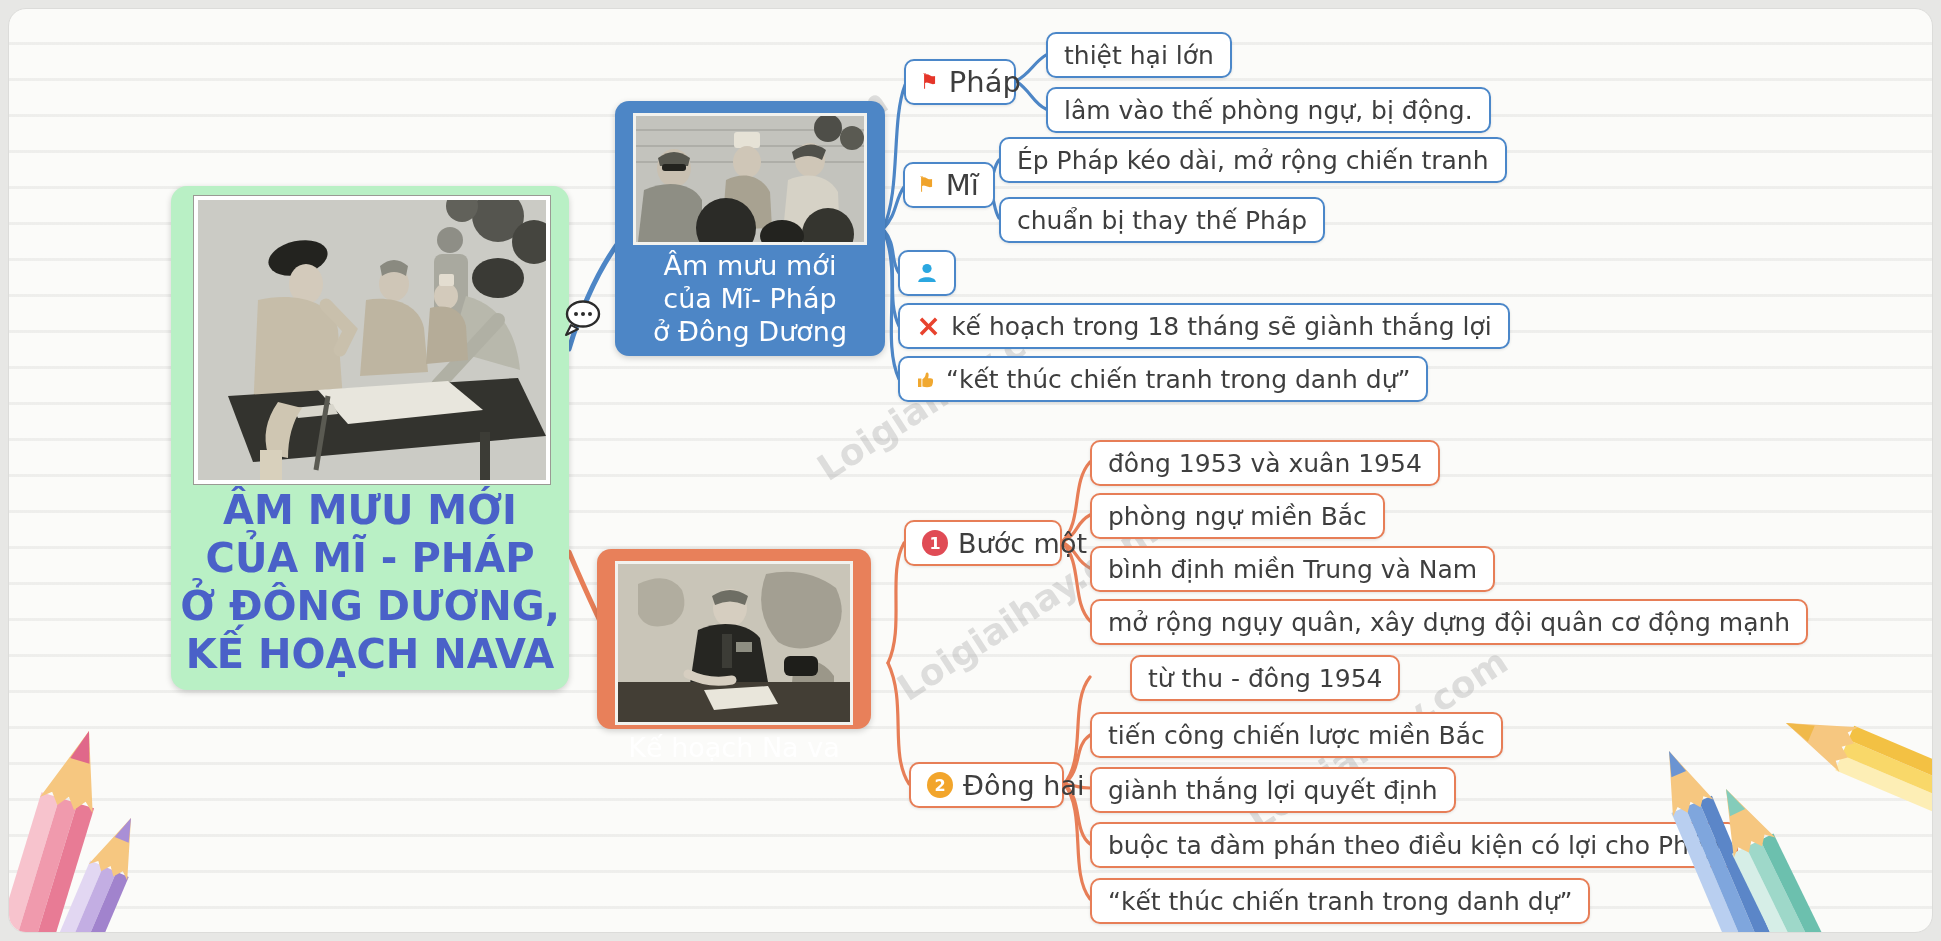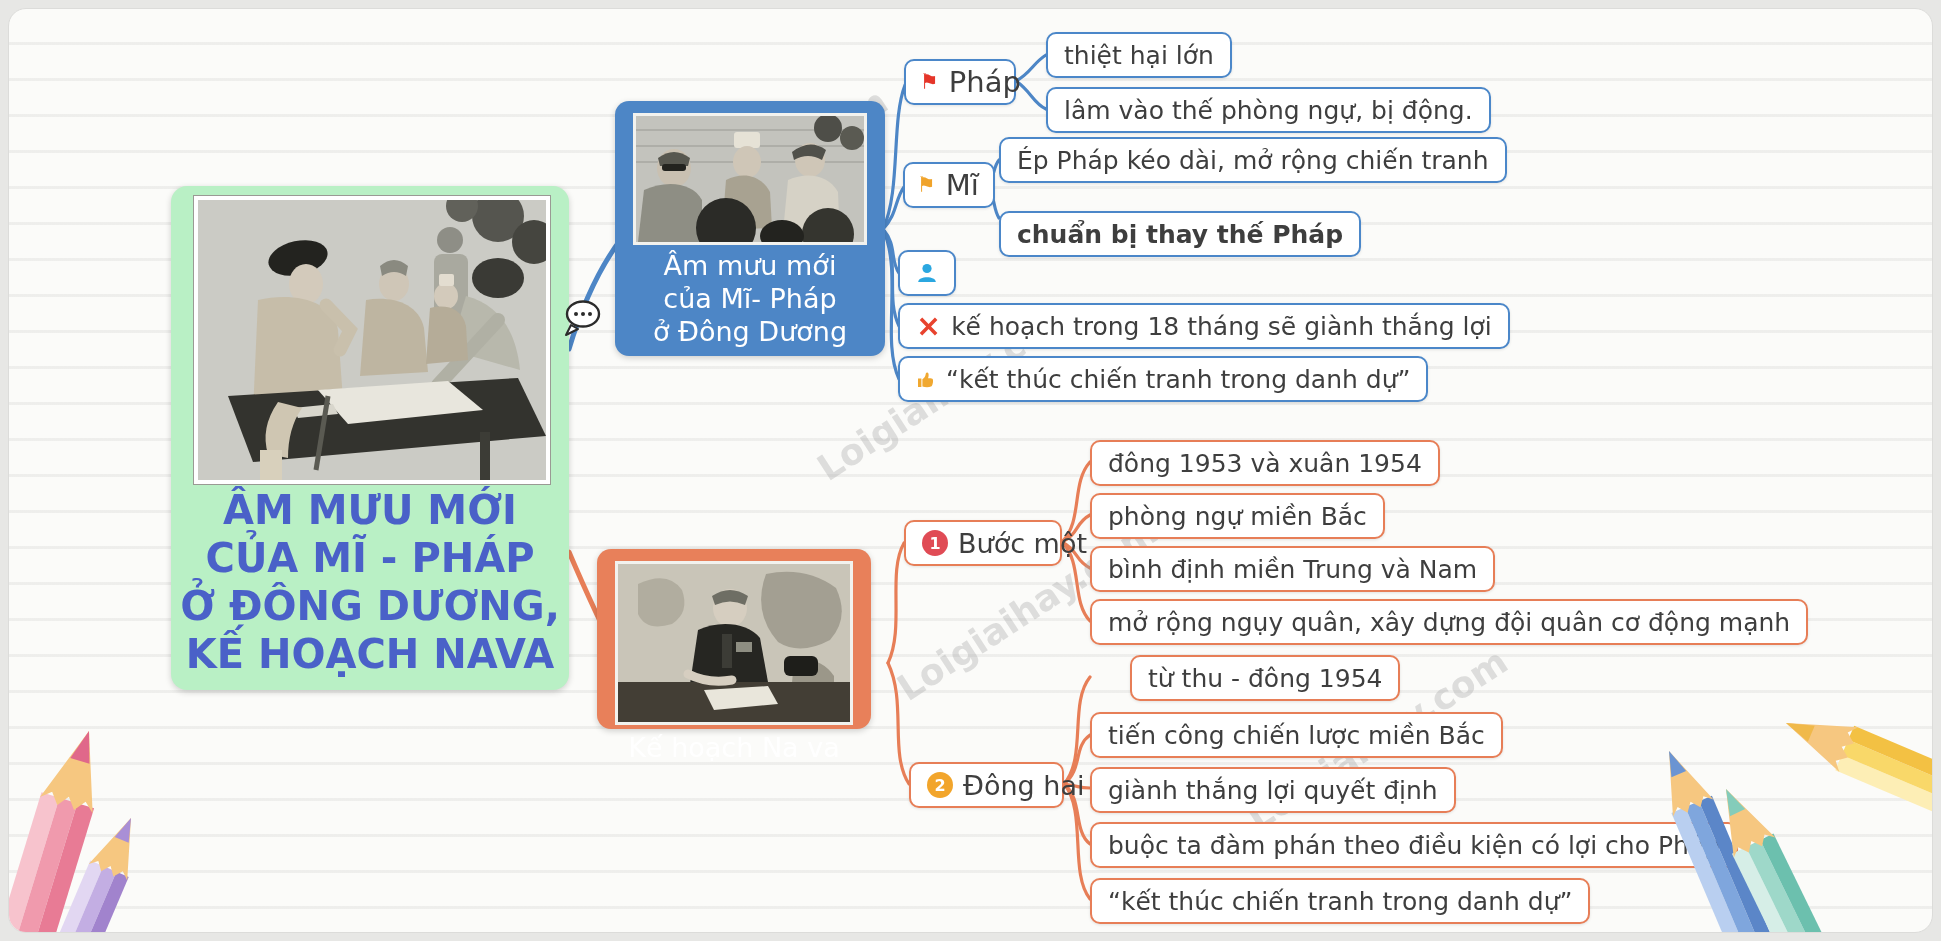--- a/index.html
+++ b/index.html
@@ -213,21 +213,21 @@
     <span>lâm vào thế phòng ngự, bị động.</span>
   </div>
 
   <div class="box lvl2" style="left:894px;top:153px;width:92px;padding:0 12px;">
     <span class="flag yellow">⚑</span>
     <span>Mĩ</span>
   </div>
   <div class="box" style="left:990px;top:128px;">
     <span>Ép Pháp kéo dài, mở rộng chiến tranh</span>
   </div>
-  <div class="box" style="left:990px;top:202px;font-weight:bold;">
+  <div class="box" style="left:990px;top:188px;">
     <span>chuẩn bị thay thế Pháp</span>
   </div>
 
   <div class="box" style="left:889px;top:241px;">
     <svg class="iconsvg" width="22" height="22" viewBox="0 0 22 22">
       <circle cx="11" cy="6.5" r="4.6" fill="#2ba7e0"></circle>
       <path d="M2.2,20 c0,-6.4 17.6,-6.4 17.6,0 Z" fill="#2ba7e0"></path>
     </svg>
   </div>
   <div class="box" style="left:889px;top:294px;">

